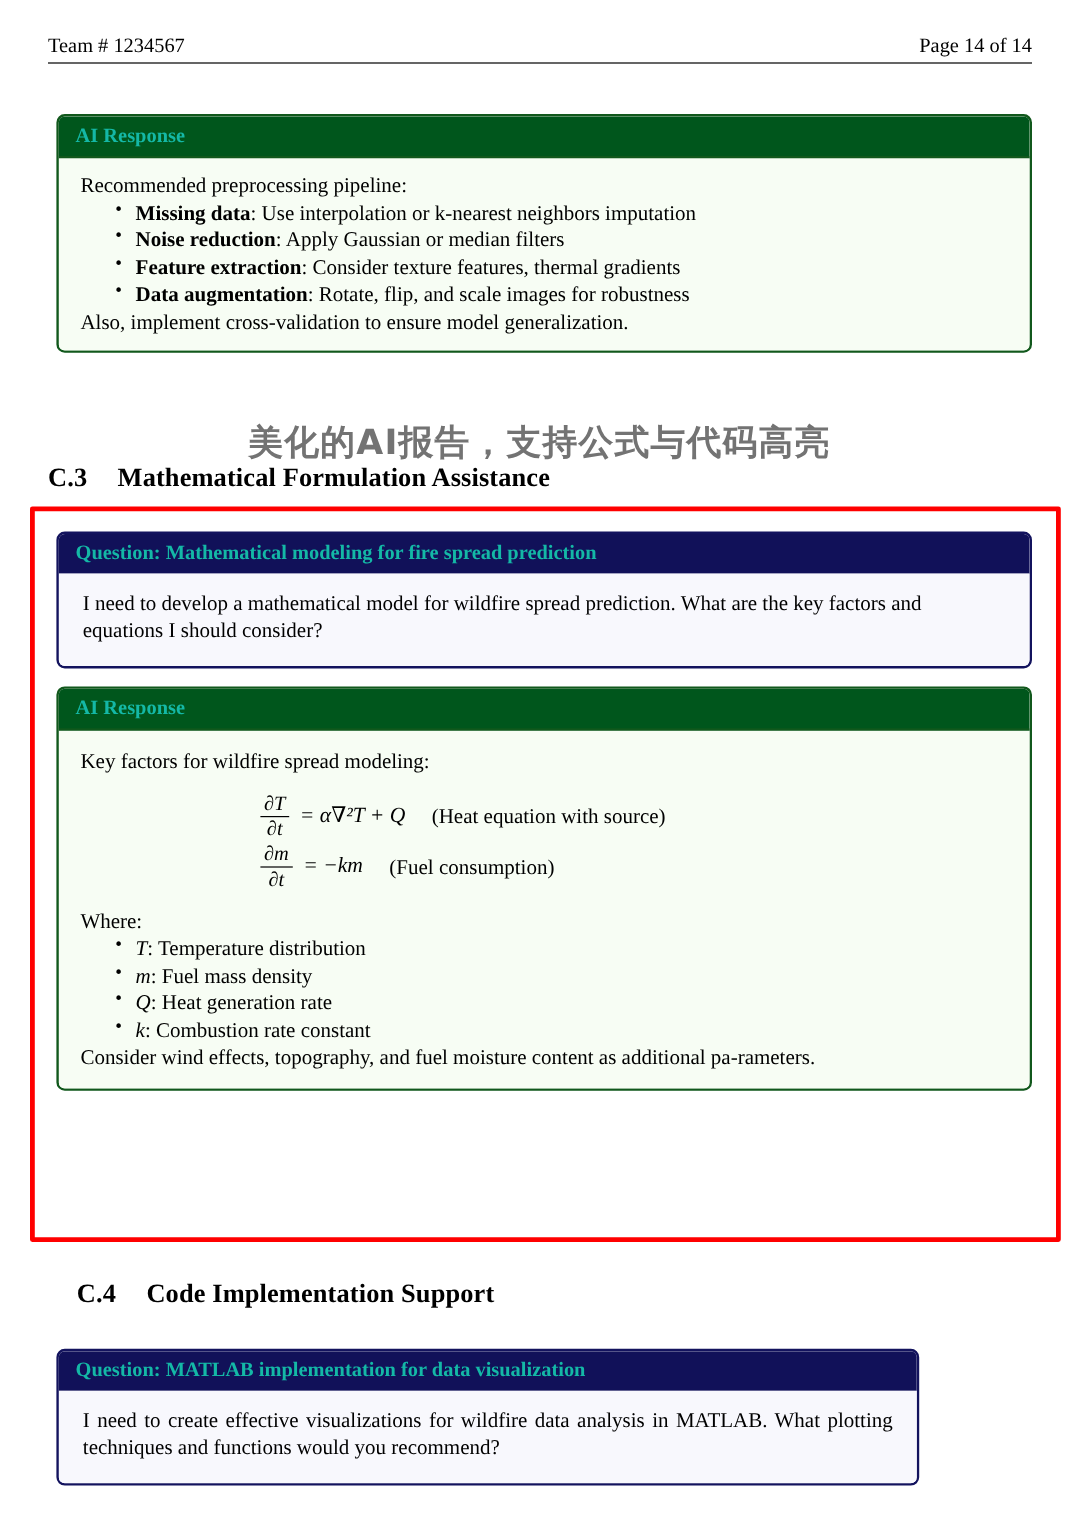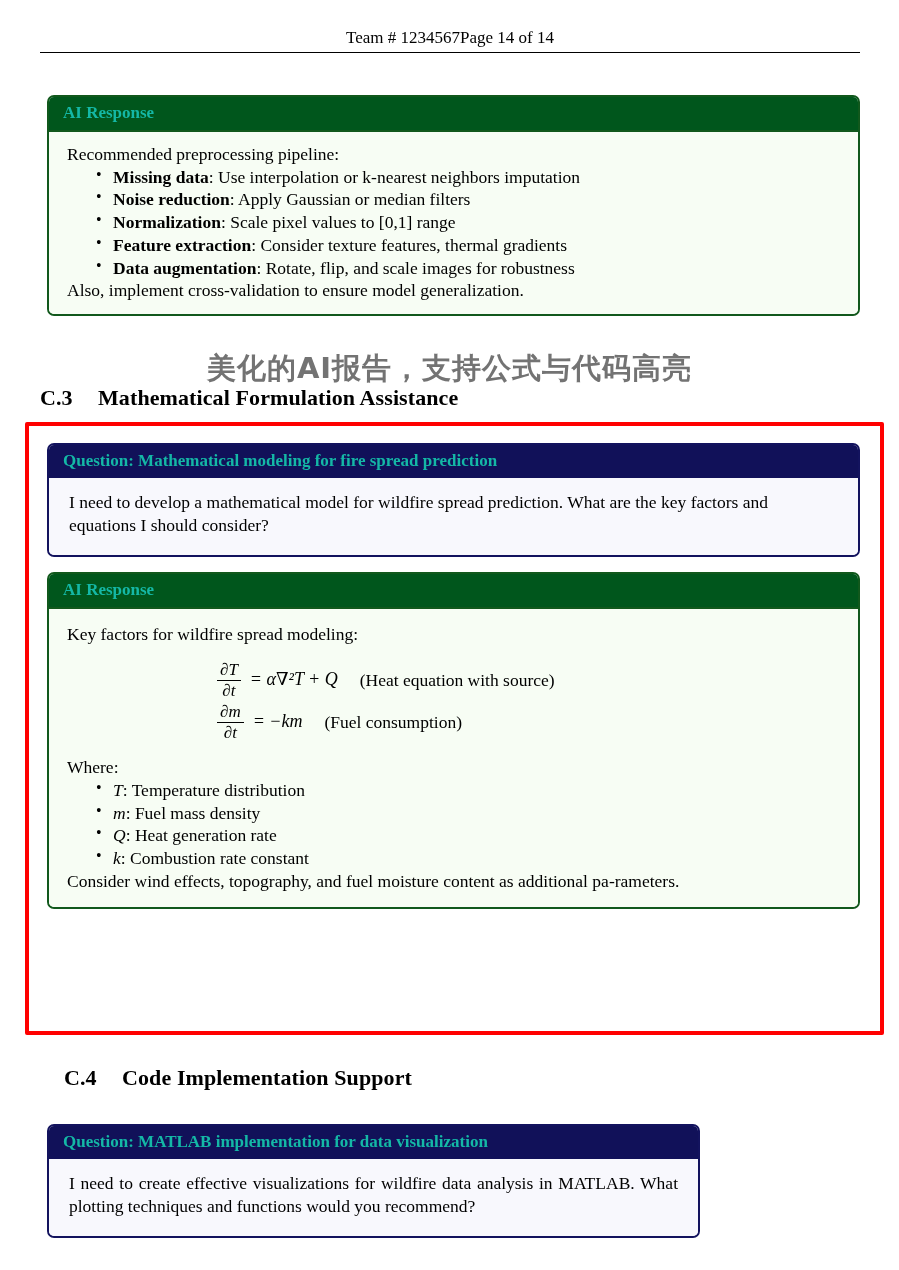--- a/index.html
+++ b/index.html
@@ -16,21 +16,21 @@
     overflow: hidden;
   }
 
   
   .page-header {
     position: absolute;
     top: 28px;
     left: 40px;
     width: 820px;
     display: flex;
-    justify-content: center;
+    justify-content: space-between;
     align-items: flex-end;
     font-size: 17px;
     padding-bottom: 4px;
     border-bottom: 1.3px solid #000;
   }
 
   
   .tcbox {
     position: absolute;
     box-sizing: border-box;
@@ -168,21 +168,20 @@
   <span>Page 14 of 14</span>
 </div>
 
 <div class="tcbox green" style="left:47px; top:95px; width:813px;">
   <div class="bar">AI Response</div>
   <div class="body">
     <div>Recommended preprocessing pipeline:</div>
     <ul class="tight">
       <li><span class="b">Missing data</span><span>: Use interpolation or k-nearest neighbors imputation</span></li>
       <li><span class="b">Noise reduction</span><span>: Apply Gaussian or median filters</span></li>
-      <li><span class="b">Normalization</span><span>: Scale pixel values to [0,1] range</span></li>
       <li><span class="b">Feature extraction</span><span>: Consider texture features, thermal gradients</span></li>
       <li><span class="b">Data augmentation</span><span>: Rotate, flip, and scale images for robustness</span></li>
     </ul>
     <div>Also, implement cross-validation to ensure model generalization.</div>
   </div>
 </div>
 
 <div class="cn-annot" style="top:349px;">美化的AI报告，支持公式与代码高亮</div>
 
 <div class="section-heading" style="top:385px;">
@@ -228,16 +227,16 @@
       <li><span class="mathvar">k</span><span>: Combustion rate constant</span></li>
     </ul>
     <div style="text-align:justify;">Consider wind effects, topography, and fuel moisture content as additional pa-rameters.</div>
   </div>
 </div>
 
 <div class="section-heading" style="top:1065px;margin-left:24px;">
   <span class="num">C.4</span><span>Code Implementation Support</span>
 </div>
 
-<div class="tcbox navy" style="left:47px; top:1124px; width:653px;">
+<div class="tcbox navy" style="left:47px; top:1124px; width:719px;">
   <div class="bar">Question: MATLAB implementation for data visualization</div>
   <div class="body" style="padding:13px 20px 18px 20px; text-align:justify;">I need to create effective visualizations for wildfire data analysis in MATLAB. What plotting techniques and functions would you recommend?</div>
 </div>
 
 </body></html>

